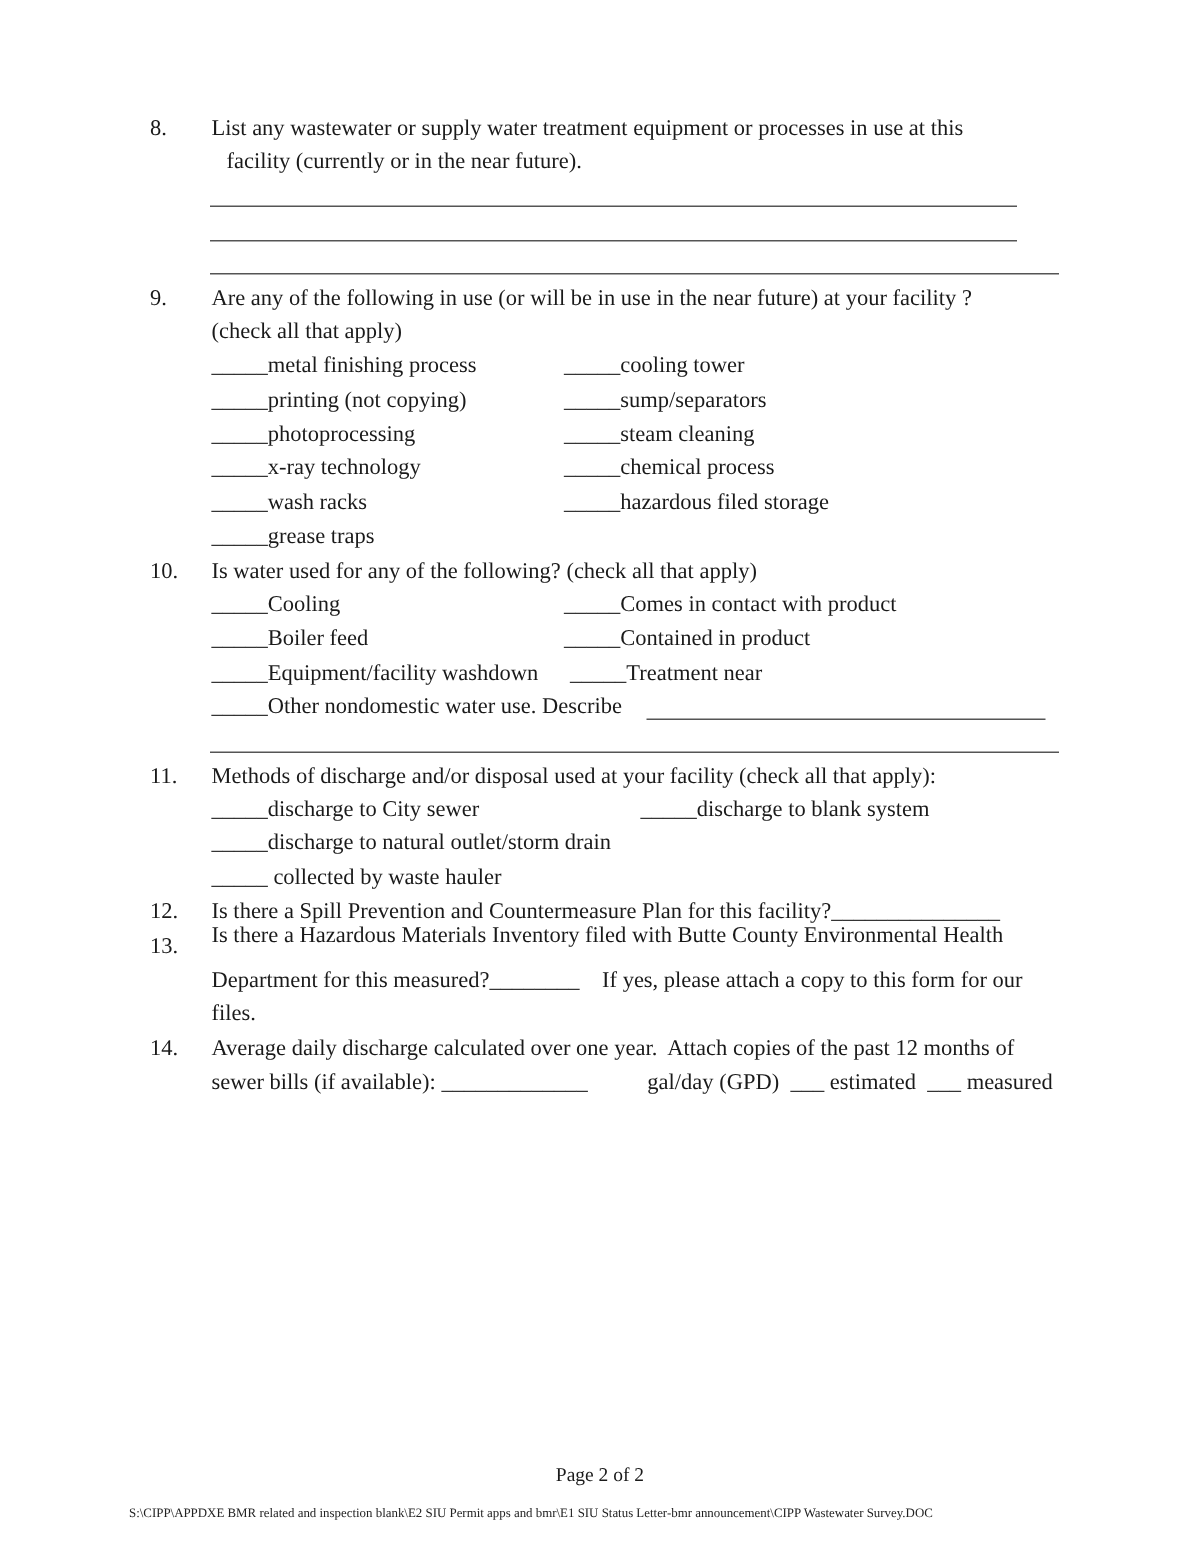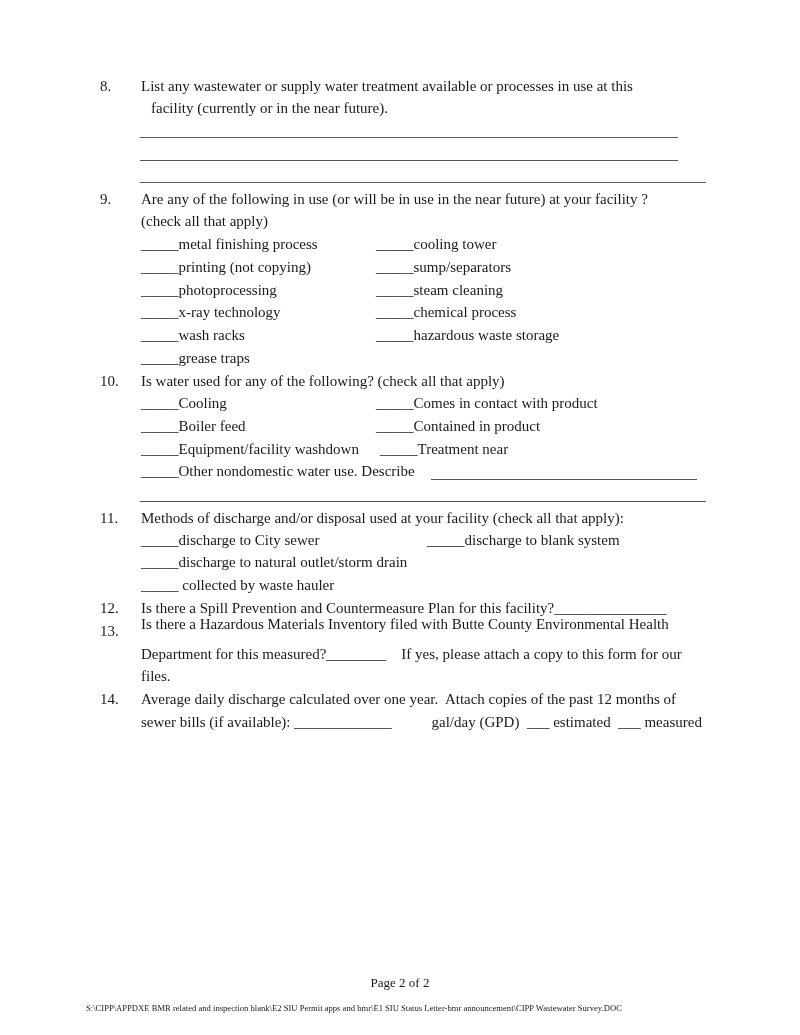--- a/index.html
+++ b/index.html
@@ -13,21 +13,21 @@
     .rule { position: absolute; height: 0; border-top: 1px solid #555; }
     .b { font-weight: normal; margin-left: 36px; }
     .footer-page { position: absolute; top: 975px; left: 0; width: 800px; text-align: center; font-size: 13px; }
     .footer-path { position: absolute; top: 1003px; left: 86px; font-size: 8.6px; white-space: pre; color: #222; }
   </style>
 </head>
 <body>
 
 <div>
   <span class="num" style="top:77px">8.</span>
-  <span class="ln" style="top:77px;left:141px">List any wastewater or supply water treatment available or processes in use at this</span>
+  <span class="ln" style="top:77px;left:141px">List any wastewater or supply water treatment equipment or processes in use at this</span>
   <span class="ln" style="top:99px;left:151px">facility (currently or in the near future).</span>
   <div class="rule" style="top:137px;left:140px;width:538px"></div>
   <div class="rule" style="top:160px;left:140px;width:538px"></div>
   <div class="rule" style="top:182px;left:140px;width:566px"></div>
 </div>
 
 <div>
   <span class="num" style="top:190px">9.</span>
   <span class="ln" style="top:190px;left:141px">Are any of the following in use (or will be in use in the near future) at your facility ?</span>
   <span class="ln" style="top:212px;left:141px">(check all that apply)</span>
@@ -36,21 +36,21 @@
   <span class="ln" style="top:258px;left:141px">_____printing (not copying)</span>
   <span class="ln" style="top:281px;left:141px">_____photoprocessing</span>
   <span class="ln" style="top:303px;left:141px">_____x-ray technology</span>
   <span class="ln" style="top:326px;left:141px">_____wash racks</span>
   <span class="ln" style="top:349px;left:141px">_____grease traps</span>
 
   <span class="ln" style="top:235px;left:376px">_____cooling tower</span>
   <span class="ln" style="top:258px;left:376px">_____sump/separators</span>
   <span class="ln" style="top:281px;left:376px">_____steam cleaning</span>
   <span class="ln" style="top:303px;left:376px">_____chemical process</span>
-  <span class="ln" style="top:326px;left:376px">_____hazardous waste storage</span>
+  <span class="ln" style="top:326px;left:376px">_____hazardous filed storage</span>
 </div>
 
 <div>
   <span class="num" style="top:372px">10.</span>
   <span class="ln" style="top:372px;left:141px">Is water used for any of the following? (check all that apply)</span>
 
   <span class="ln" style="top:394px;left:141px">_____Cooling</span>
   <span class="ln" style="top:417px;left:141px">_____Boiler feed</span>
   <span class="ln" style="top:440px;left:141px">_____Equipment/facility washdown</span>
 

